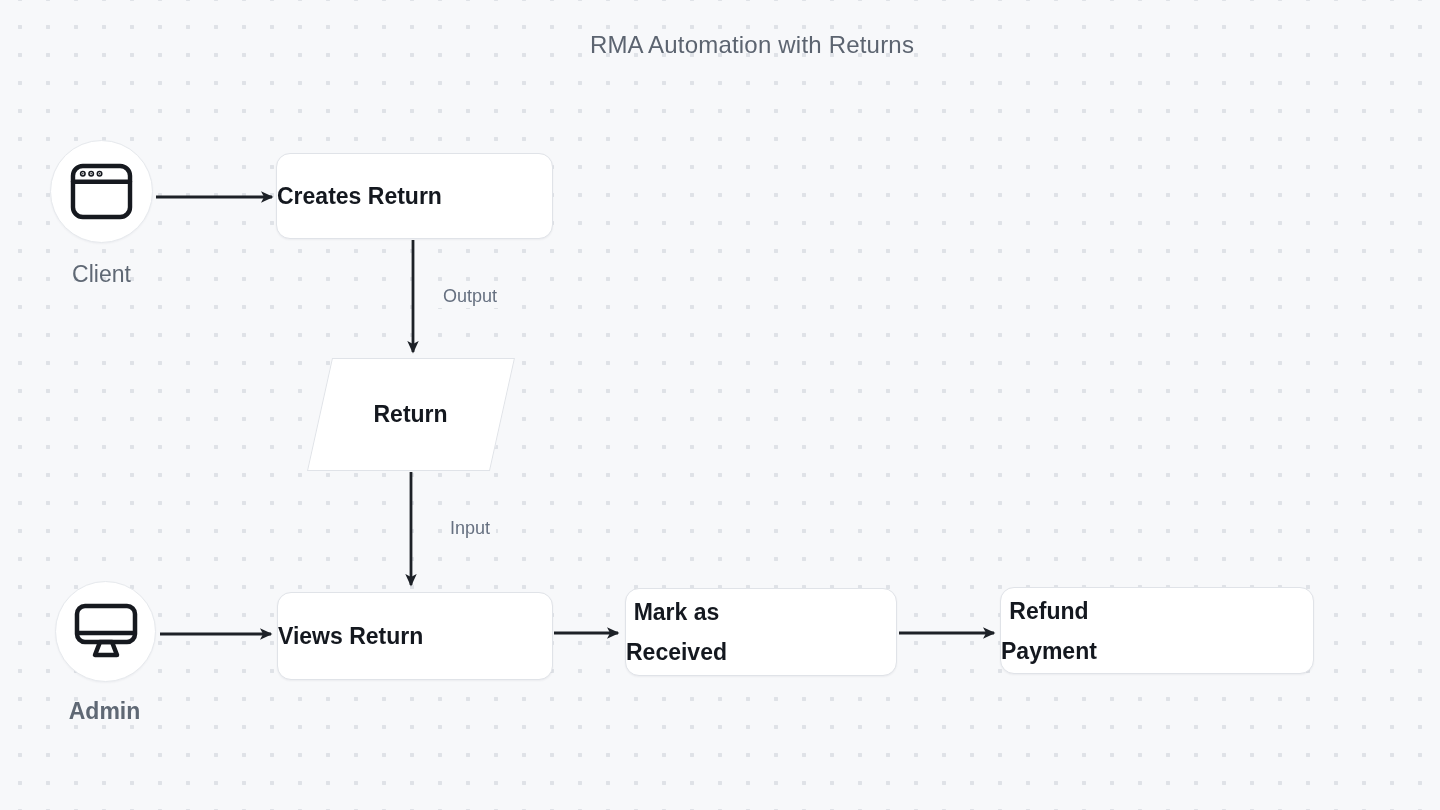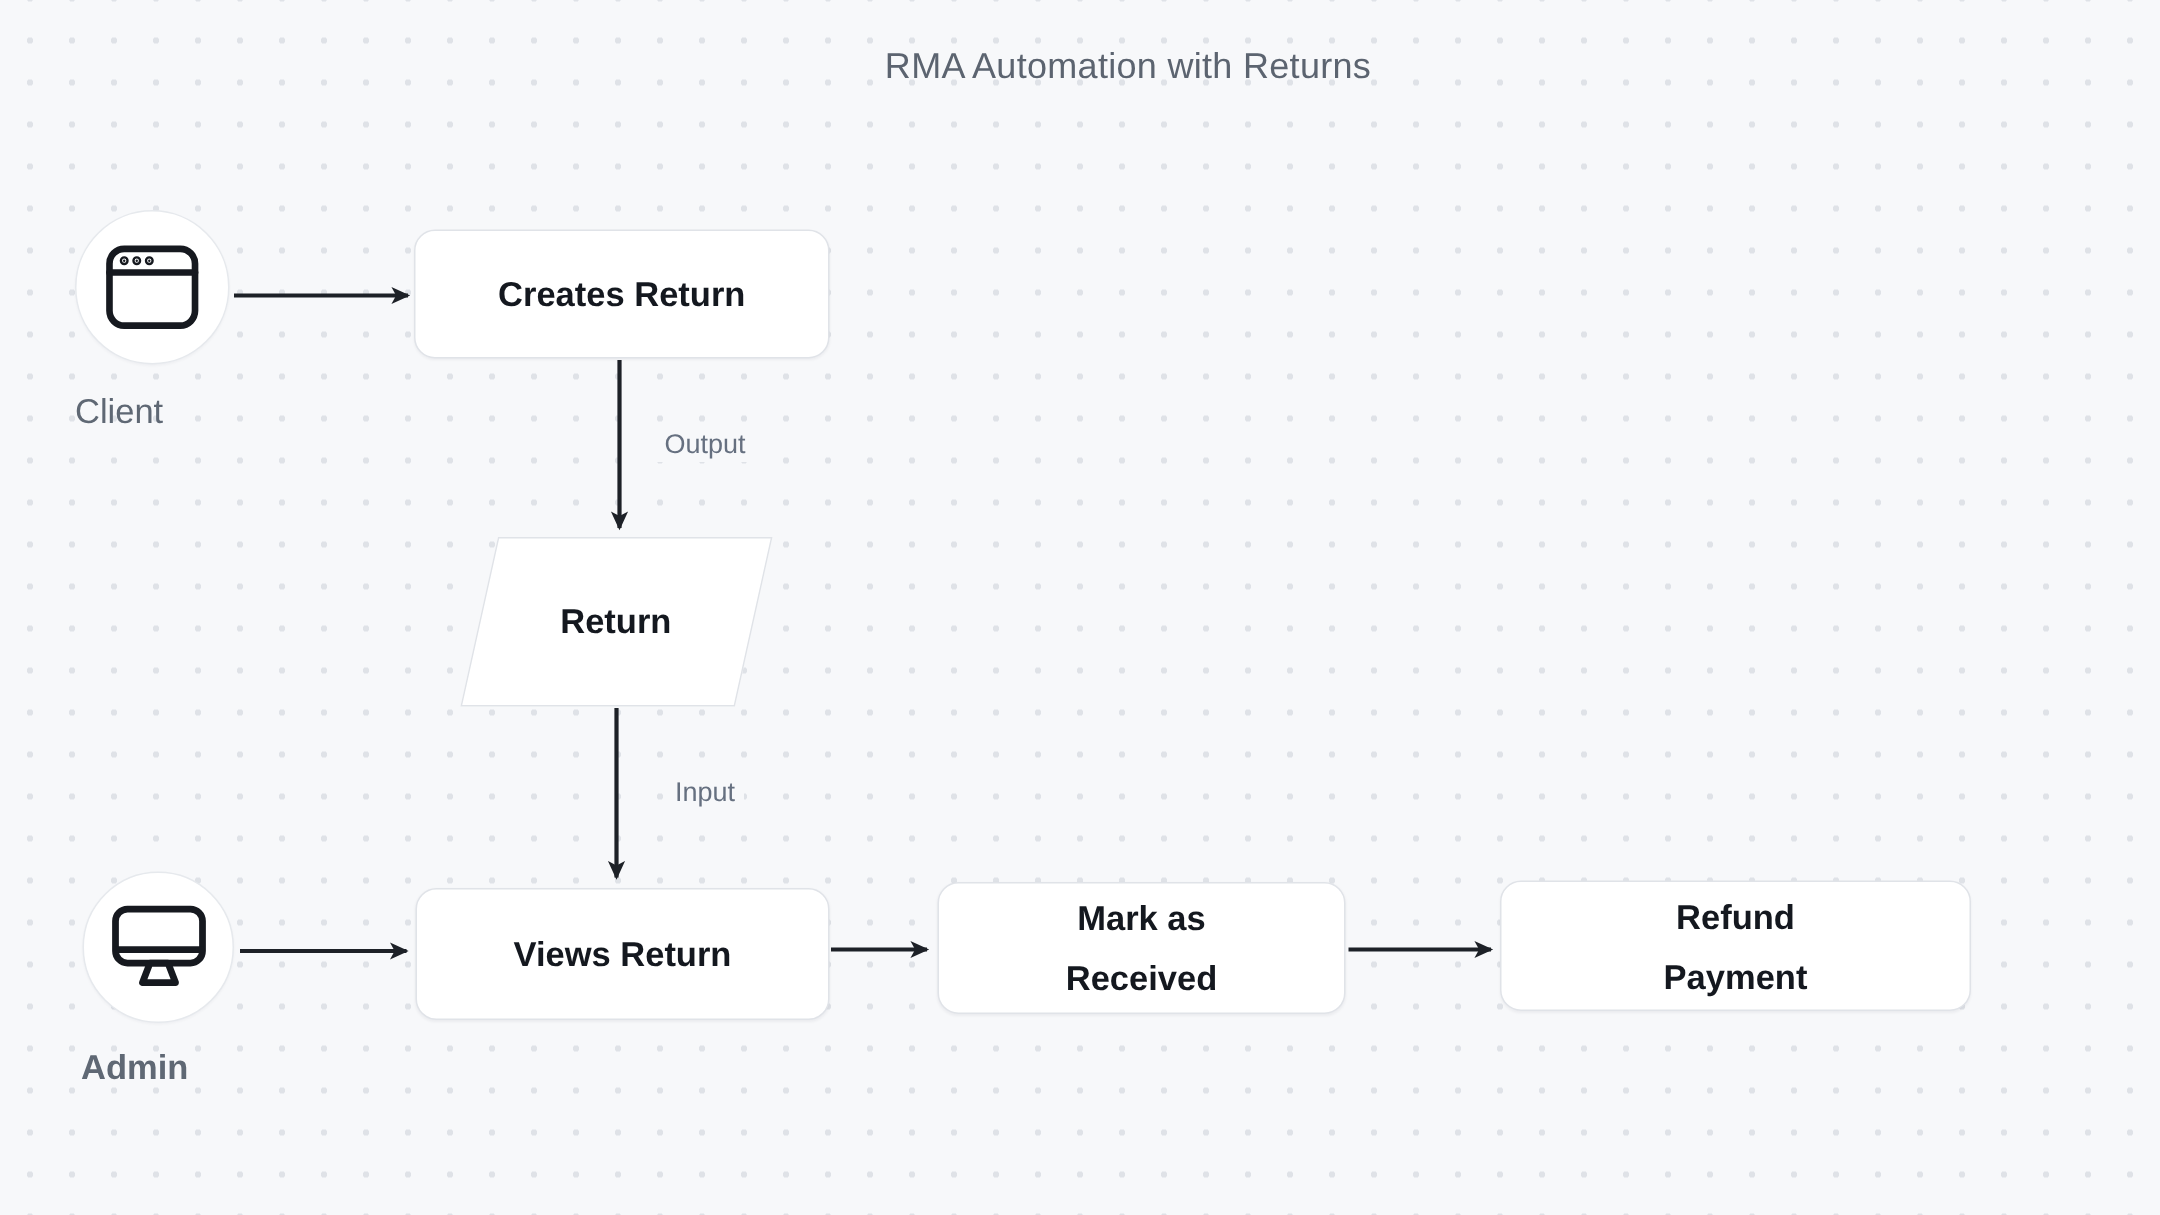--- a/index.html
+++ b/index.html
@@ -18,21 +18,21 @@
     position:absolute;top:31px;left:50%;transform:translateX(-50%);
     margin-left:32px;white-space:nowrap;
     font-size:24px;color:#5c6470;letter-spacing:.2px;
   }
   .edges{position:absolute;left:0;top:0;width:1440px;height:810px;pointer-events:none;}
   .edge-label{
     position:absolute;font-size:18px;color:#667080;
     background:#f7f8fa;padding:1px 6px;white-space:nowrap;
   }
   .node{
-    position:absolute;display:flex;align-items:center;justify-content:center;
+    position:absolute;display:flex;align-items:center;justify-content:flex-start;
     background:#ffffff;border:1.5px solid #e0e3e8;border-radius:14px;
     box-sizing:border-box;box-shadow:0 1px 2px rgba(16,24,40,.05);
     font-size:23px;font-weight:600;color:#14181f;text-align:center;
     line-height:40px;cursor:grab;
   }
   .node-creates{left:276px;top:153px;width:277px;height:86px;}
   .node-views{left:277px;top:592px;width:276px;height:88px;}
   .node-mark{left:625px;top:588px;width:272px;height:88px;}
   .node-refund{left:1000px;top:587px;width:314px;height:87px;}
   .para{
@@ -47,21 +47,21 @@
   }
   .actor-circle{
     position:absolute;background:#ffffff;border:1.5px solid #e6e9ed;
     border-radius:50%;box-sizing:border-box;
     display:flex;align-items:center;justify-content:center;cursor:grab;
     box-shadow:0 1px 2px rgba(16,24,40,.04);
   }
   .circle-client{left:50px;top:140px;width:103px;height:103px;}
   .circle-admin{left:55px;top:581px;width:101px;height:101px;}
   .actor-label{
-    position:absolute;font-size:23px;color:#5f6874;white-space:nowrap;
+    position:absolute;font-size:23px;color:#5f6874;text-align:center;white-space:nowrap;
   }
   .label-client{left:50px;width:103px;top:261px;}
   .label-admin{left:54px;width:101px;top:698px;font-weight:bold;}
   .icon{stroke:#16191f;fill:none;stroke-width:4.5;stroke-linecap:round;stroke-linejoin:round;}
 </style>
 </head>
 <body>
 
 <div class="canvas">
 

